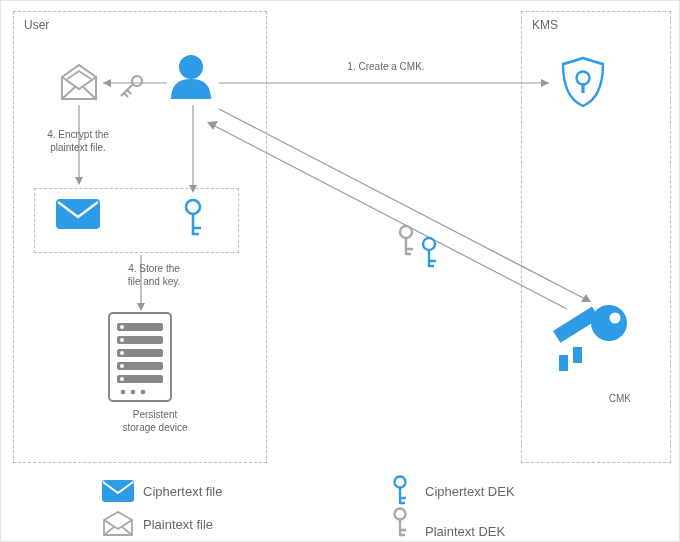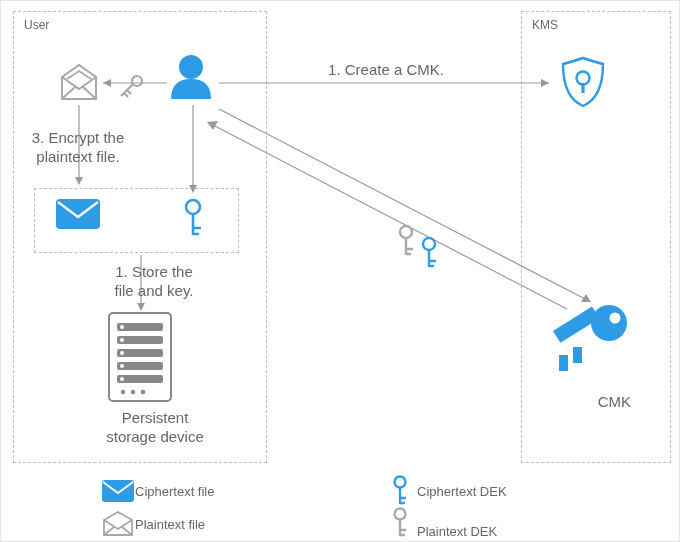--- a/index.html
+++ b/index.html
@@ -26,35 +26,35 @@
   }
   .box-title {
     position: absolute;
     top: 6px;
     left: 10px;
     font-size: 12px;
     color: #666;
   }
   .label {
     position: absolute;
-    font-size: 15px;
+    font-size: 10px;
     color: #666;
     text-align: center;
     line-height: 1.25;
   }
   svg.abs { position: absolute; }
   
   .arrow-line { stroke: #999; stroke-width: 1.2; fill: none; }
   .arrow-head { fill: #999; }
   
   .legend-row {
     position: absolute;
     display: flex;
     align-items: center;
-    gap: 0;
+    gap: 8px;
     color: #666;
     font-size: 13px;
   }
   .legend-icon { width: 34px; display:flex; justify-content:center; }
 </style>
 </head>
 <body>
 
 <div class="canvas">
 
@@ -163,24 +163,24 @@
     <g transform="translate(418,236)">
       <circle cx="10" cy="7" r="6" fill="none" stroke="#2e9be6" stroke-width="2.4"></circle>
       <path d="M10 13 L10 30 M10 24 L17 24 M10 29 L15 29" stroke="#2e9be6" stroke-width="2.4" fill="none"></path>
     </g>
 
   </svg>
 
   <div class="label" style="left:315px; top:60px; width:140px;">1. Create a CMK.</div>
 
 
-  <div class="label" style="left:22px; top:128px; width:110px; white-space:pre-line;"><span>3. Encrypt the
+  <div class="label" style="left:22px; top:128px; width:110px; white-space:pre-line;"><span>4. Encrypt the
 plaintext file.</span></div>
 
-  <div class="label" style="left:98px; top:262px; width:110px; white-space:pre-line;"><span>1. Store the
+  <div class="label" style="left:98px; top:262px; width:110px; white-space:pre-line;"><span>4. Store the
 file and key.</span></div>
 
   <div class="label" style="left:104px; top:408px; width:100px; white-space:pre-line;"><span>Persistent
 storage device</span></div>
 
   <div class="label" style="left:560px; top:392px; width:70px;text-align:right;">CMK</div>
 
   <div class="legend-row" style="left:100px; top:478px;">
     <span class="legend-icon">
       <svg width="34" height="24">

